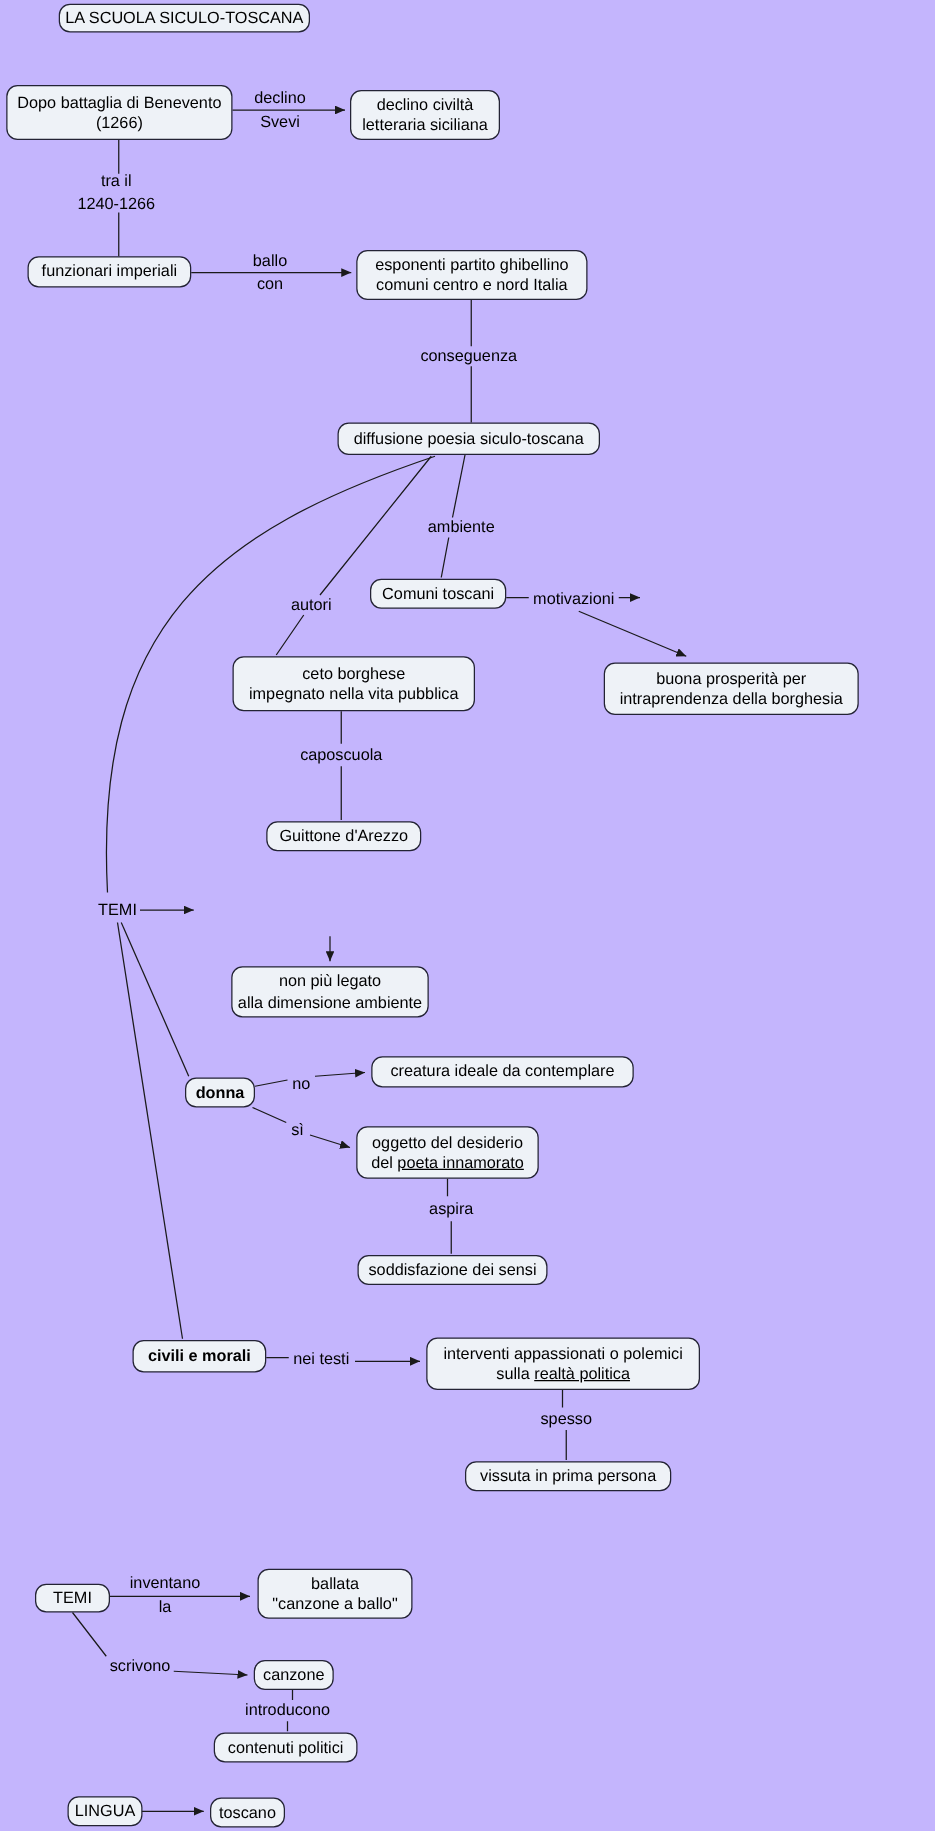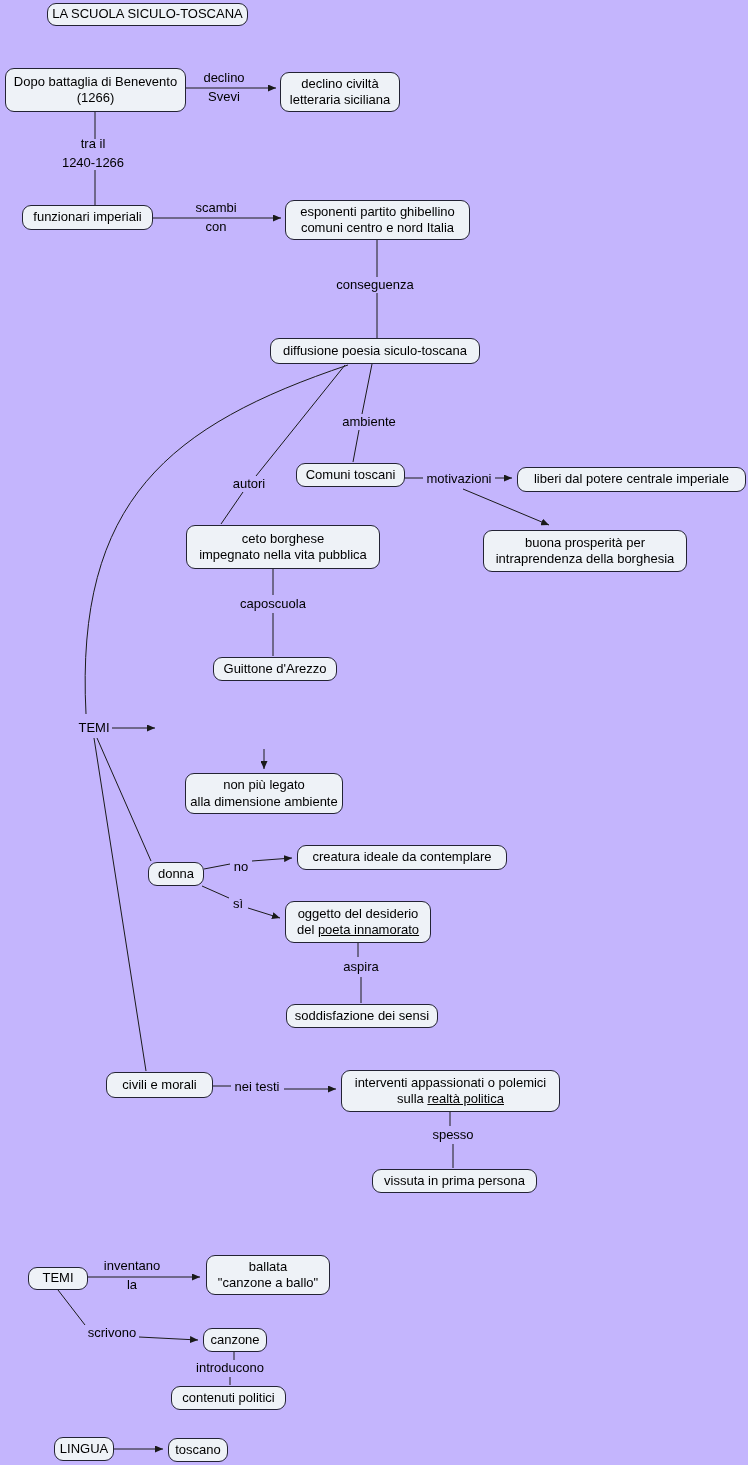--- a/index.html
+++ b/index.html
@@ -5,21 +5,21 @@
   html,body{margin:0;padding:0;background:#ffffff;font-family:"Liberation Sans",sans-serif;}
   .canvas{position:relative;width:748px;height:1465px;background:#c4b5fd;overflow:hidden;}
   svg.edges{position:absolute;left:0;top:0;}
   .node{
     position:absolute;box-sizing:border-box;
     background:#eef2f7;border:1px solid #232334;border-radius:9px;
     display:flex;flex-direction:column;align-items:center;justify-content:center;
     font-size:13px;color:#000;text-align:center;line-height:1.25;padding:2px 5px;
   }
   .node .nl{display:block;white-space:nowrap;}
-  .node.bold{font-weight:400;}
+  .node.bold{font-weight:700;}
   .lbl{
     position:absolute;transform:translate(-50%,-50%);
     font-size:13px;color:#000;text-align:center;line-height:1.08;white-space:nowrap;
   }
   .lbl .l{display:block;}
   .lbl.two .l + .l{margin-top:5px;}
 </style>
 </head>
 <body>
 
@@ -82,23 +82,20 @@
   </div>
 
   <div class="node" style="left:270px;top:338px;width:210px;height:26px">
     <span class="nl">diffusione poesia siculo-toscana</span>
   </div>
 
   <div class="node" style="left:296px;top:463px;width:109px;height:24px">
     <span class="nl">Comuni toscani</span>
   </div>
 
-  <div class="node" style="left:517px;top:467px;width:229px;height:25px">
-    <span class="nl">liberi dal potere centrale imperiale</span>
-  </div>
 
   <div class="node" style="left:186px;top:525px;width:194px;height:44px">
     <span class="nl">ceto borghese</span>
     <span class="nl">impegnato nella vita pubblica</span>
   </div>
 
   <div class="node" style="left:483px;top:530px;width:204px;height:42px">
     <span class="nl">buona prosperità per</span>
     <span class="nl">intraprendenza della borghesia</span>
   </div>
@@ -172,21 +169,21 @@
     <span class="l">declino</span>
     <span class="l">Svevi</span>
   </div>
 
   <div class="lbl two" style="left:93px;top:154px">
     <span class="l">tra il</span>
     <span class="l">1240-1266</span>
   </div>
 
   <div class="lbl two" style="left:216px;top:218px">
-    <span class="l">scambi</span>
+    <span class="l">ballo</span>
     <span class="l">con</span>
   </div>
 
   <div class="lbl" style="left:375px;top:285px">conseguenza</div>
   <div class="lbl" style="left:369px;top:422px">ambiente</div>
   <div class="lbl" style="left:249px;top:484px">autori</div>
   <div class="lbl" style="left:459px;top:479px">motivazioni</div>
   <div class="lbl" style="left:273px;top:604px">caposcuola</div>
   <div class="lbl" style="left:94px;top:728px">TEMI</div>
   <div class="lbl" style="left:241px;top:867px">no</div>

